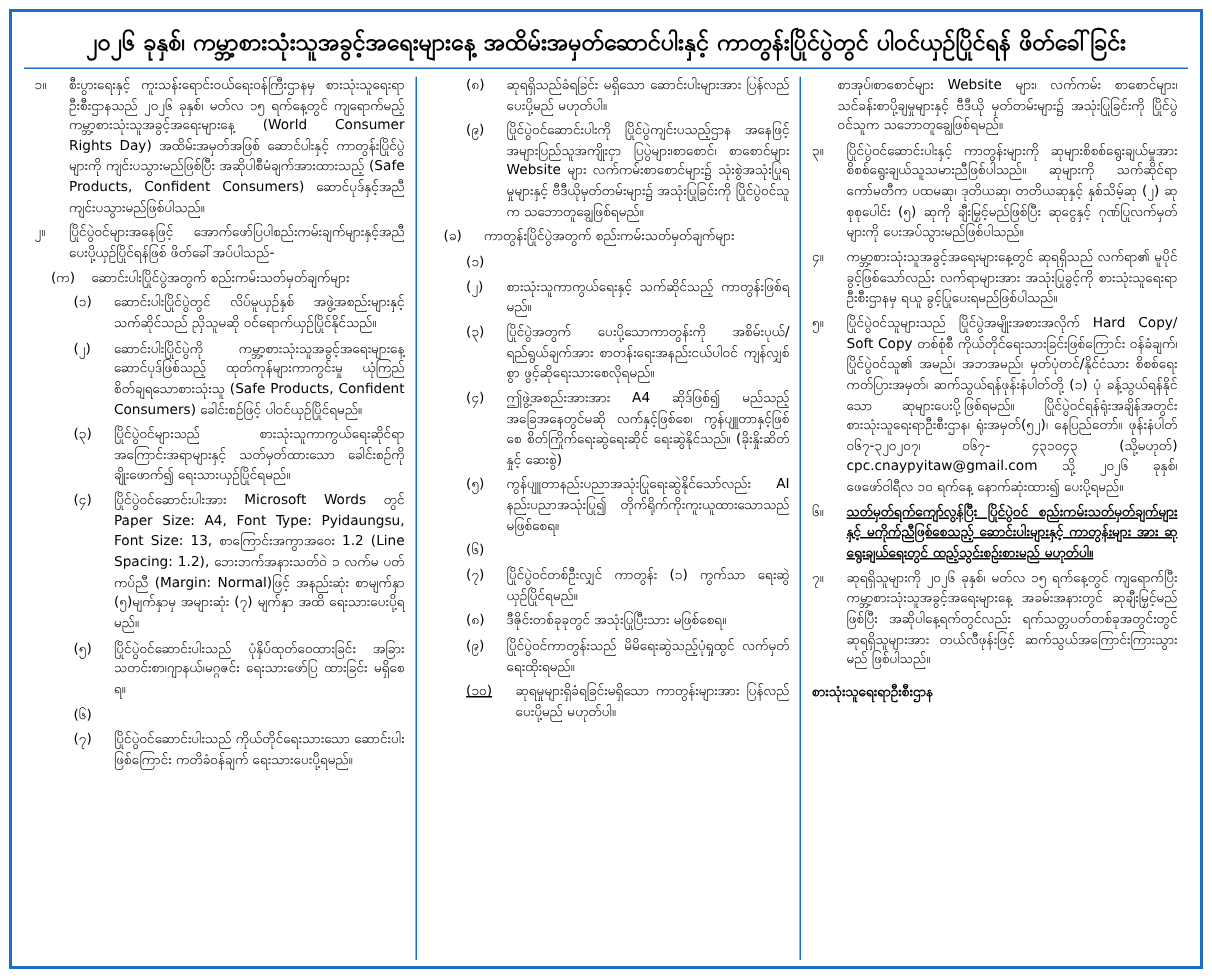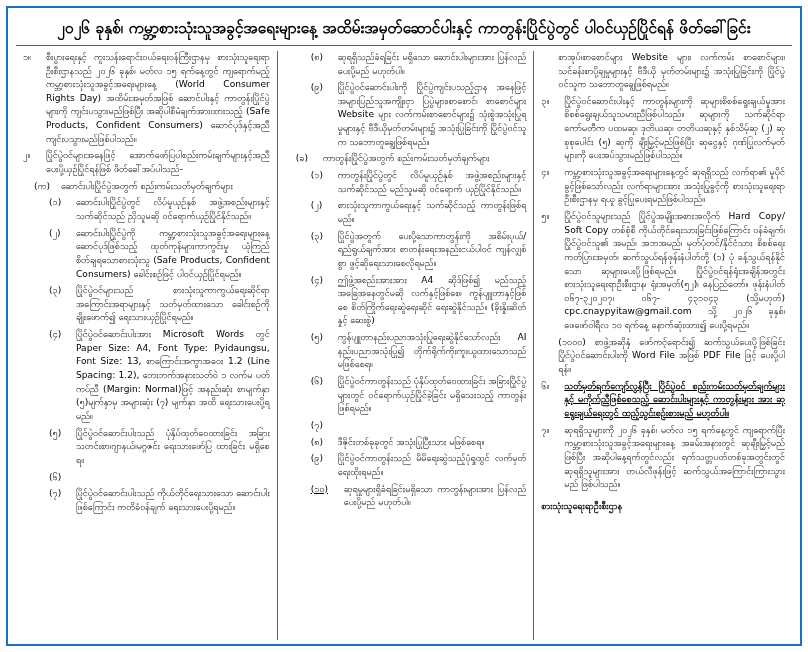--- a/index.html
+++ b/index.html
@@ -151,44 +151,43 @@
           <div class="para ind2">
             <span class="marker m-w24">(၉)</span>
             <span class="body-text">ပြိုင်ပွဲဝင်ဆောင်းပါးကို ပြိုင်ပွဲကျင်းပသည့်ဌာန အနေဖြင့် အများပြည်သူအကျိုးငှာ ပြပွဲများ၊စာစောင်၊ စာစောင်များ Website များ လက်ကမ်းစာစောင်များ၌ သုံးစွဲအသုံးပြုရမှုများနှင့် ဗီဒီယိုမှတ်တမ်းများ၌ အသုံးပြုခြင်းကို ပြိုင်ပွဲဝင်သူက သဘောတူချွေဖြစ်ရမည်။</span>
           </div>
           <div class="para ind1">
             <span class="marker m-w24">(ခ)</span>
             <span class="body-text heading">ကာတွန်းပြိုင်ပွဲအတွက် စည်းကမ်းသတ်မှတ်ချက်များ</span>
           </div>
           <div class="para ind2">
             <span class="marker m-w24">(၁)</span>
-            <span class="body-text">ကာတွန်းပြိုင်ပွဲတွင် လိပ်မူယှဉ်နှစ် အဖွဲ့အစည်းများနှင့်သက်ဆိုင်သည် မည်သူမဆို ဝင်ရောက် ယှဉ်ပြိုင်နိုင်သည်။</span>
           </div>
           <div class="para ind2">
             <span class="marker m-w24">(၂)</span>
             <span class="body-text">စားသုံးသူကာကွယ်ရေးနှင့် သက်ဆိုင်သည့် ကာတွန်းဖြစ်ရမည်။</span>
           </div>
           <div class="para ind2">
             <span class="marker m-w24">(၃)</span>
             <span class="body-text">ပြိုင်ပွဲအတွက် ပေးပို့သောကာတွန်းကို အစိမ်းပုယ်/ ရည်ရွယ်ချက်အား စာတန်းရေးအနည်းငယ်ပါဝင် ကျန်လျှစ်စွာ ဖွင့်ဆိုရေးသားစေလိုရမည်။</span>
           </div>
           <div class="para ind2">
             <span class="marker m-w24">(၄)</span>
             <span class="body-text">ဤဖွဲ့အစည်းအားအား A4 ဆိုဒ်ဖြစ်၍ မည်သည့် အခြေအနေတွင်မဆို လက်နှင့်ဖြစ်စေ၊ ကွန်ပျူတာနှင့်ဖြစ်စေ စိတ်ကြိုက်ရေးဆွဲရေးဆိုင် ရေးဆွဲနိုင်သည်။ (ခိုးနှိုးဆိတ်နှုင့် ဆေးစွဲ)</span>
           </div>
           <div class="para ind2">
             <span class="marker m-w24">(၅)</span>
             <span class="body-text">ကွန်ပျူတာနည်းပညာအသုံးပြုရေးဆွဲနိုင်သော်လည်း AI နည်းပညာအသုံးပြု၍ တိုက်ရိုက်ကိုးကူးယူထားသောသည် မဖြစ်စေရ။</span>
           </div>
           <div class="para ind2">
             <span class="marker m-w24">(၆)</span>
-            <span class="body-text">ပြိုင်ပွဲဝင်ကာတွန်းသည် ပုံနှိပ်ထုတ်ဝေထားခြင်း အခြားပြိုင်ပွဲများတွင် ဝင်ရောက်ယှဉ်ပြိုင်ခဲ့ခြင်း မရှိသေးသည့် ကာတွန်းဖြစ်ရမည်။</span>
           </div>
           <div class="para ind2">
             <span class="marker m-w24">(၇)</span>
+            <span class="body-text">ပြိုင်ပွဲဝင်တစ်ဦးလျှင် ကာတွန်း (၁) ကွက်သာ ရေးဆွဲယှဉ်ပြိုင်ရမည်။</span>
           </div>
           <div class="para ind2">
             <span class="marker m-w24">(၈)</span>
             <span class="body-text">ဒီဇိုင်းတစ်ခုခုတွင် အသုံးပြုပြီးသား မဖြစ်စေရ။</span>
           </div>
           <div class="para ind2">
             <span class="marker m-w24">(၉)</span>
             <span class="body-text">ပြိုင်ပွဲဝင်ကာတွန်းသည် မိမိရေးဆွဲသည့်ပုံရှုထွင် လက်မှတ်ရေးထိုးရမည်။</span>
           </div>
           <div class="para ind2">
@@ -207,24 +206,20 @@
           </div>
           <div class="para ind0">
             <span class="marker m-w20">၄။</span>
             <span class="body-text">ကမ္ဘာ့စားသုံးသူအခွင့်အရေးများနေ့တွင် ဆုရရှိသည် လက်ရာ၏ မူပိုင်ခွင့်ဖြစ်သော်လည်း လက်ရာများအား အသုံးပြုခွင့်ကို စားသုံးသူရေးရာဦးစီးဌာနမှ ရယူ ခွင့်ပြုပေးရမည်ဖြစ်ပါသည်။</span>
           </div>
           <div class="para ind0">
             <span class="marker m-w20">၅။</span>
             <span class="body-text">ပြိုင်ပွဲဝင်သူများသည် ပြိုင်ပွဲအမျိုးအစားအလိုက် Hard Copy/ Soft Copy တစ်စုံစီ ကိုယ်တိုင်ရေးသားခြင်းဖြစ်ကြောင်း ဝန်ခံချက်၊ ပြိုင်ပွဲဝင်သူ၏ အမည်၊ အဘအမည်၊ မှတ်ပုံတင်/နိုင်ငံသား စိစစ်ရေးကတ်ပြားအမှတ်၊ ဆက်သွယ်ရန်ဖုန်းနံပါတ်တို့ (၁) ပုံ ခန့်သွယ်ရန်နိုင်သော ဆုများပေးပို့ဖြစ်ရမည်။ ပြိုင်ပွဲဝင်ရန်ရုံးအချိန်အတွင်း စားသုံးသူရေးရာဦးစီးဌာန၊ ရုံးအမှတ်(၅၂)၊ နေပြည်တော်။ ဖုန်းနံပါတ် ၀၆၇-၃၂၀၂၀၇၊ ၀၆၇- ၄၃၁၀၄၃ (သို့မဟုတ်) cpc.cnaypyitaw@gmail.com သို့ ၂၀၂၆ ခုနှစ်၊ ဖေဖော်ဝါရီလ ၁၀ ရက်နေ့ နောက်ဆုံးထား၍ ပေးပို့ရမည်။</span>
           </div>
           <div class="para ind0">
-            <span class="marker m-w14"></span>
-            <span class="body-text">(၁၀၀၀) စာဖွဲ့အဆိုနှံ ဖော်ကင့်ရောင်း၍ ဆက်သွယ်ပေးပို့ဖြစ်ခြင်း ပြိုင်ပွဲဝင်ဆောင်းပါးကို Word File အဖြစ် PDF File ဖြင့် ပေးပို့ပါရန်။</span>
-          </div>
-          <div class="para ind0">
             <span class="marker m-w20">၆။</span>
             <span class="body-text bold">သတ်မှတ်ရက်ကျော်လွန်ပြီး ပြိုင်ပွဲဝင် စည်းကမ်းသတ်မှတ်ချက်များနှင့် မကိုက်ညီဖြစ်စေသည့် ဆောင်းပါးများနှင့် ကာတွန်းများ အား ဆုရွေးချယ်ရေးတွင် ထည့်သွင်းစဉ်းစားမည် မဟုတ်ပါ။</span>
           </div>
           <div class="para ind0">
             <span class="marker m-w20">၇။</span>
             <span class="body-text">ဆုရရှိသူများကို ၂၀၂၆ ခုနှစ်၊ မတ်လ ၁၅ ရက်နေ့တွင် ကျရောက်ပြီး ကမ္ဘာ့စားသုံးသူအခွင့်အရေးများနေ့ အခမ်းအနားတွင် ဆုချီးမြှင့်မည်ဖြစ်ပြီး အဆိုပါနေ့ရက်တွင်လည်း ရက်သတ္တပတ်တစ်ခုအတွင်းတွင် ဆုရရှိသူများအား တယ်လီဖုန်းဖြင့် ဆက်သွယ်အကြောင်းကြားသွားမည် ဖြစ်ပါသည်။</span>
           </div>
           <div class="sig">
           <span class="sig-line">စားသုံးသူရေးရာဦးစီးဌာန</span>
         </div>

